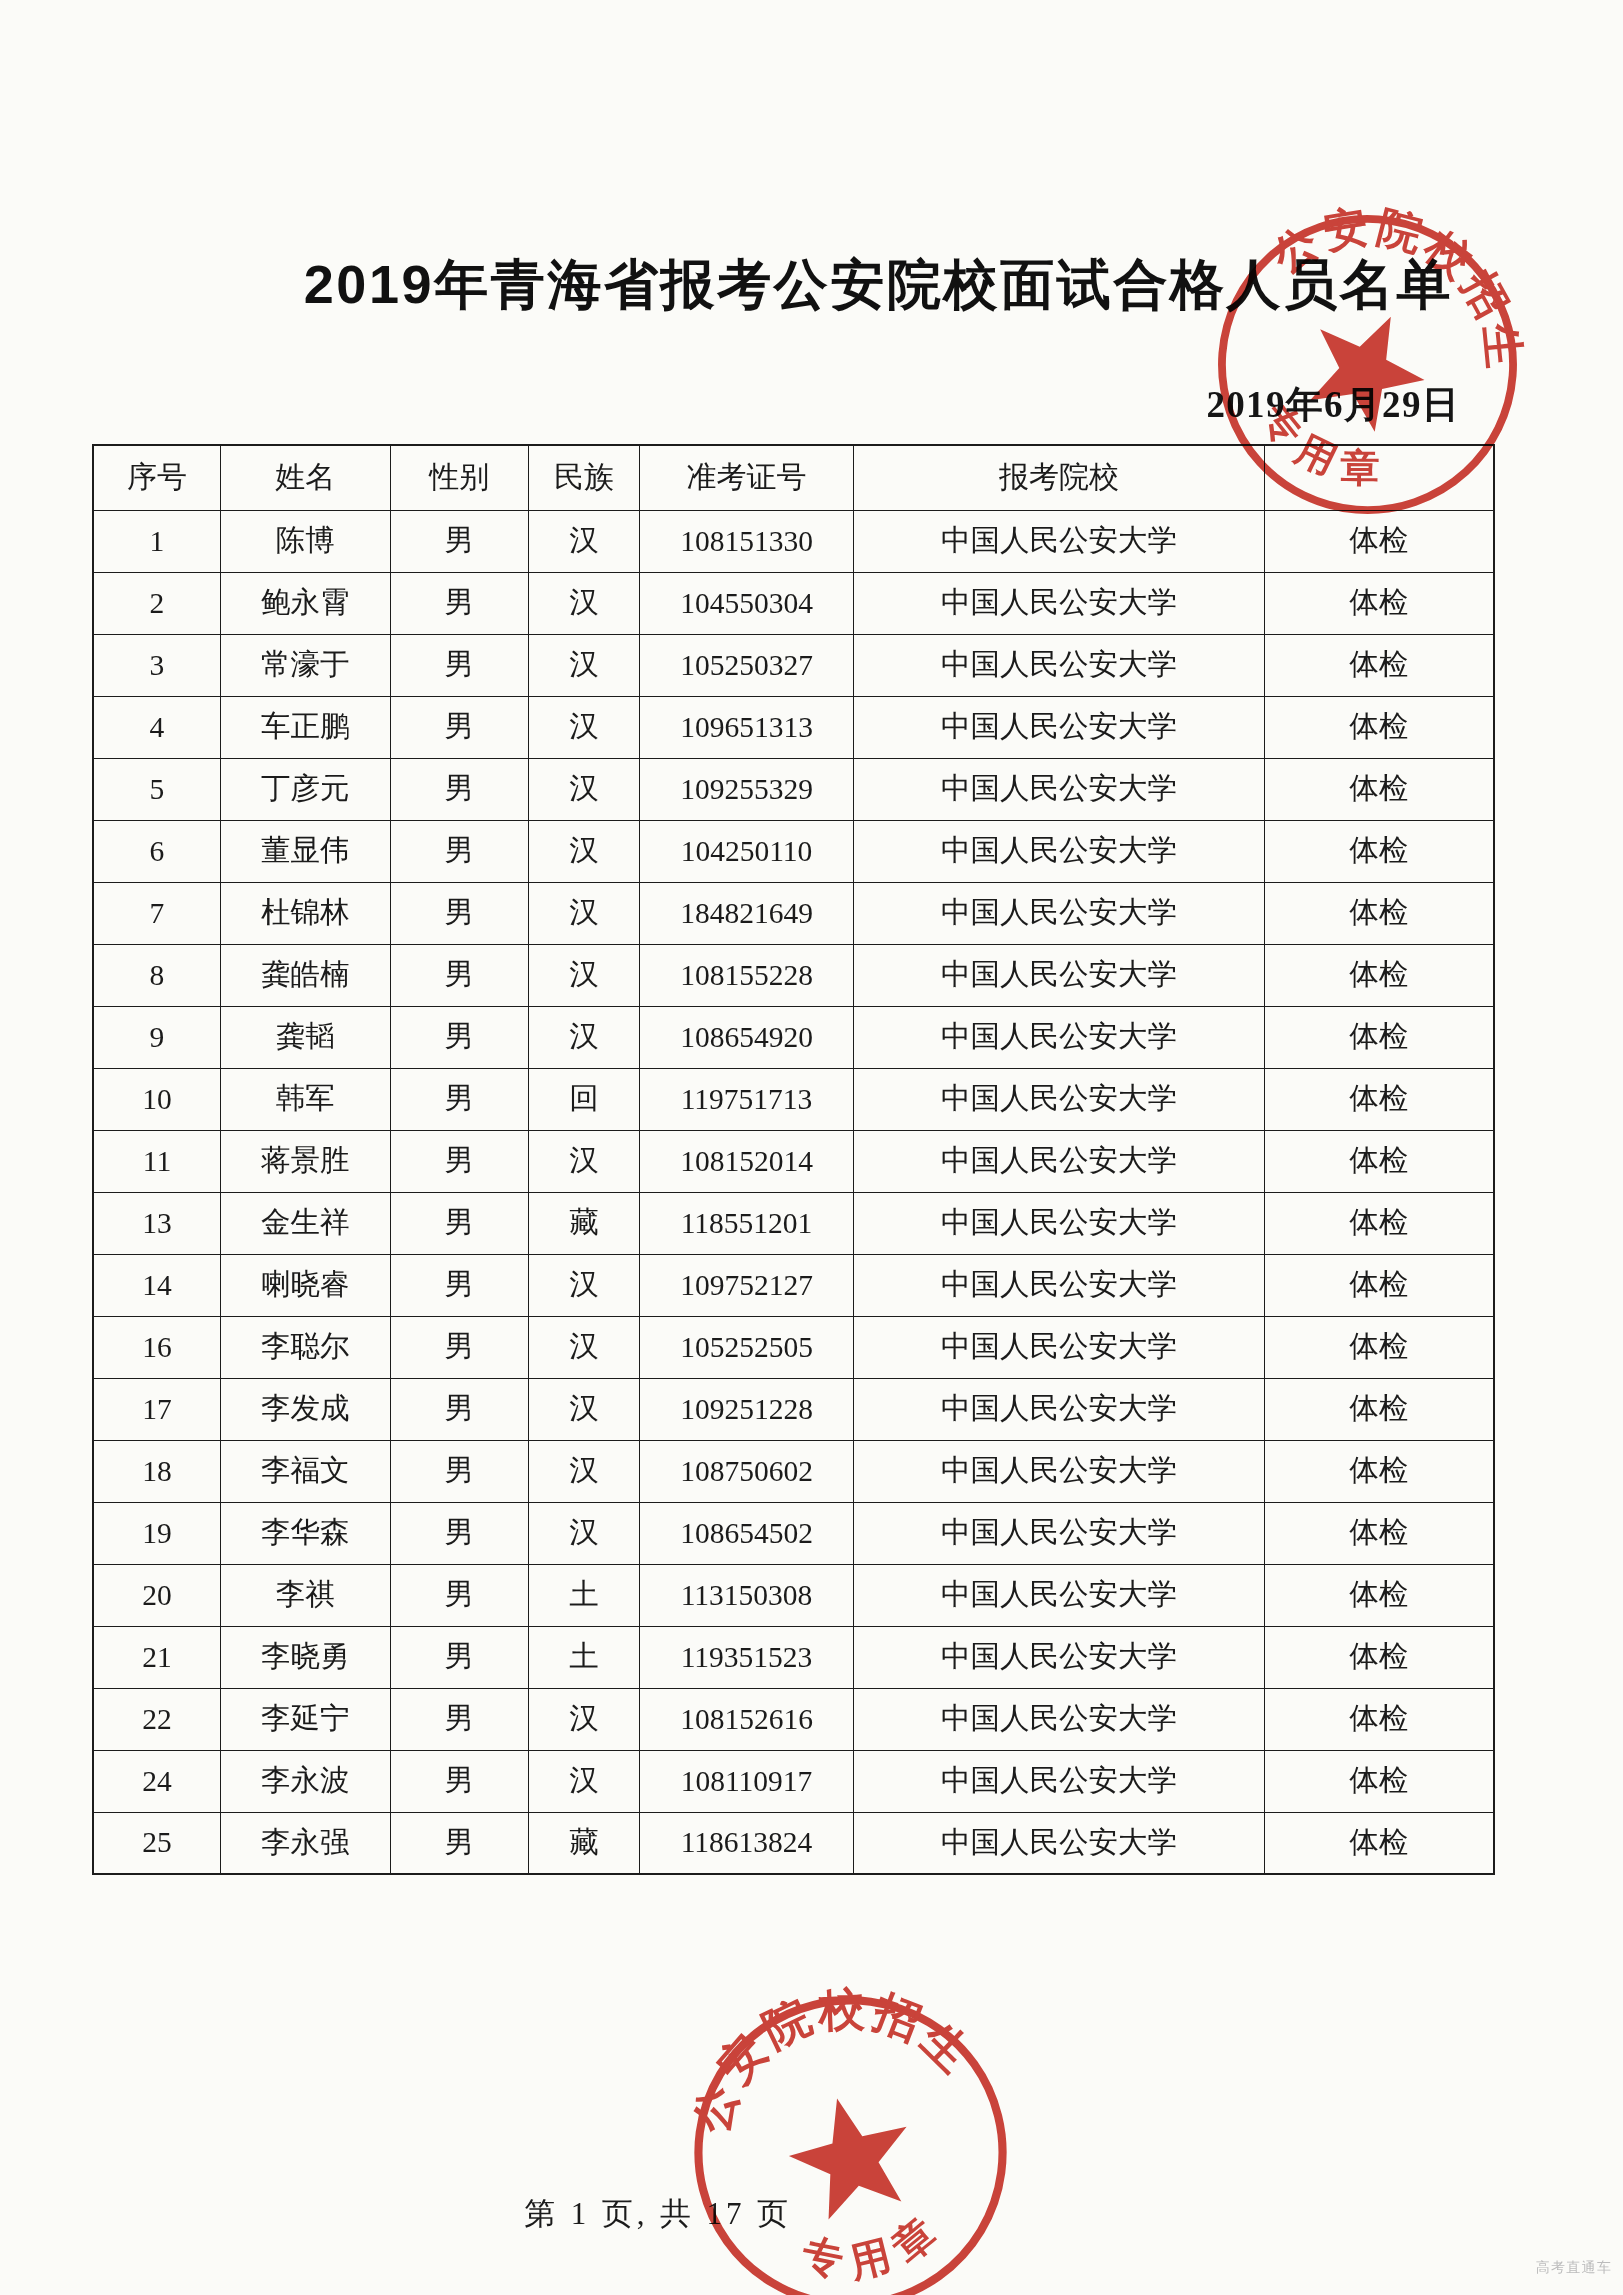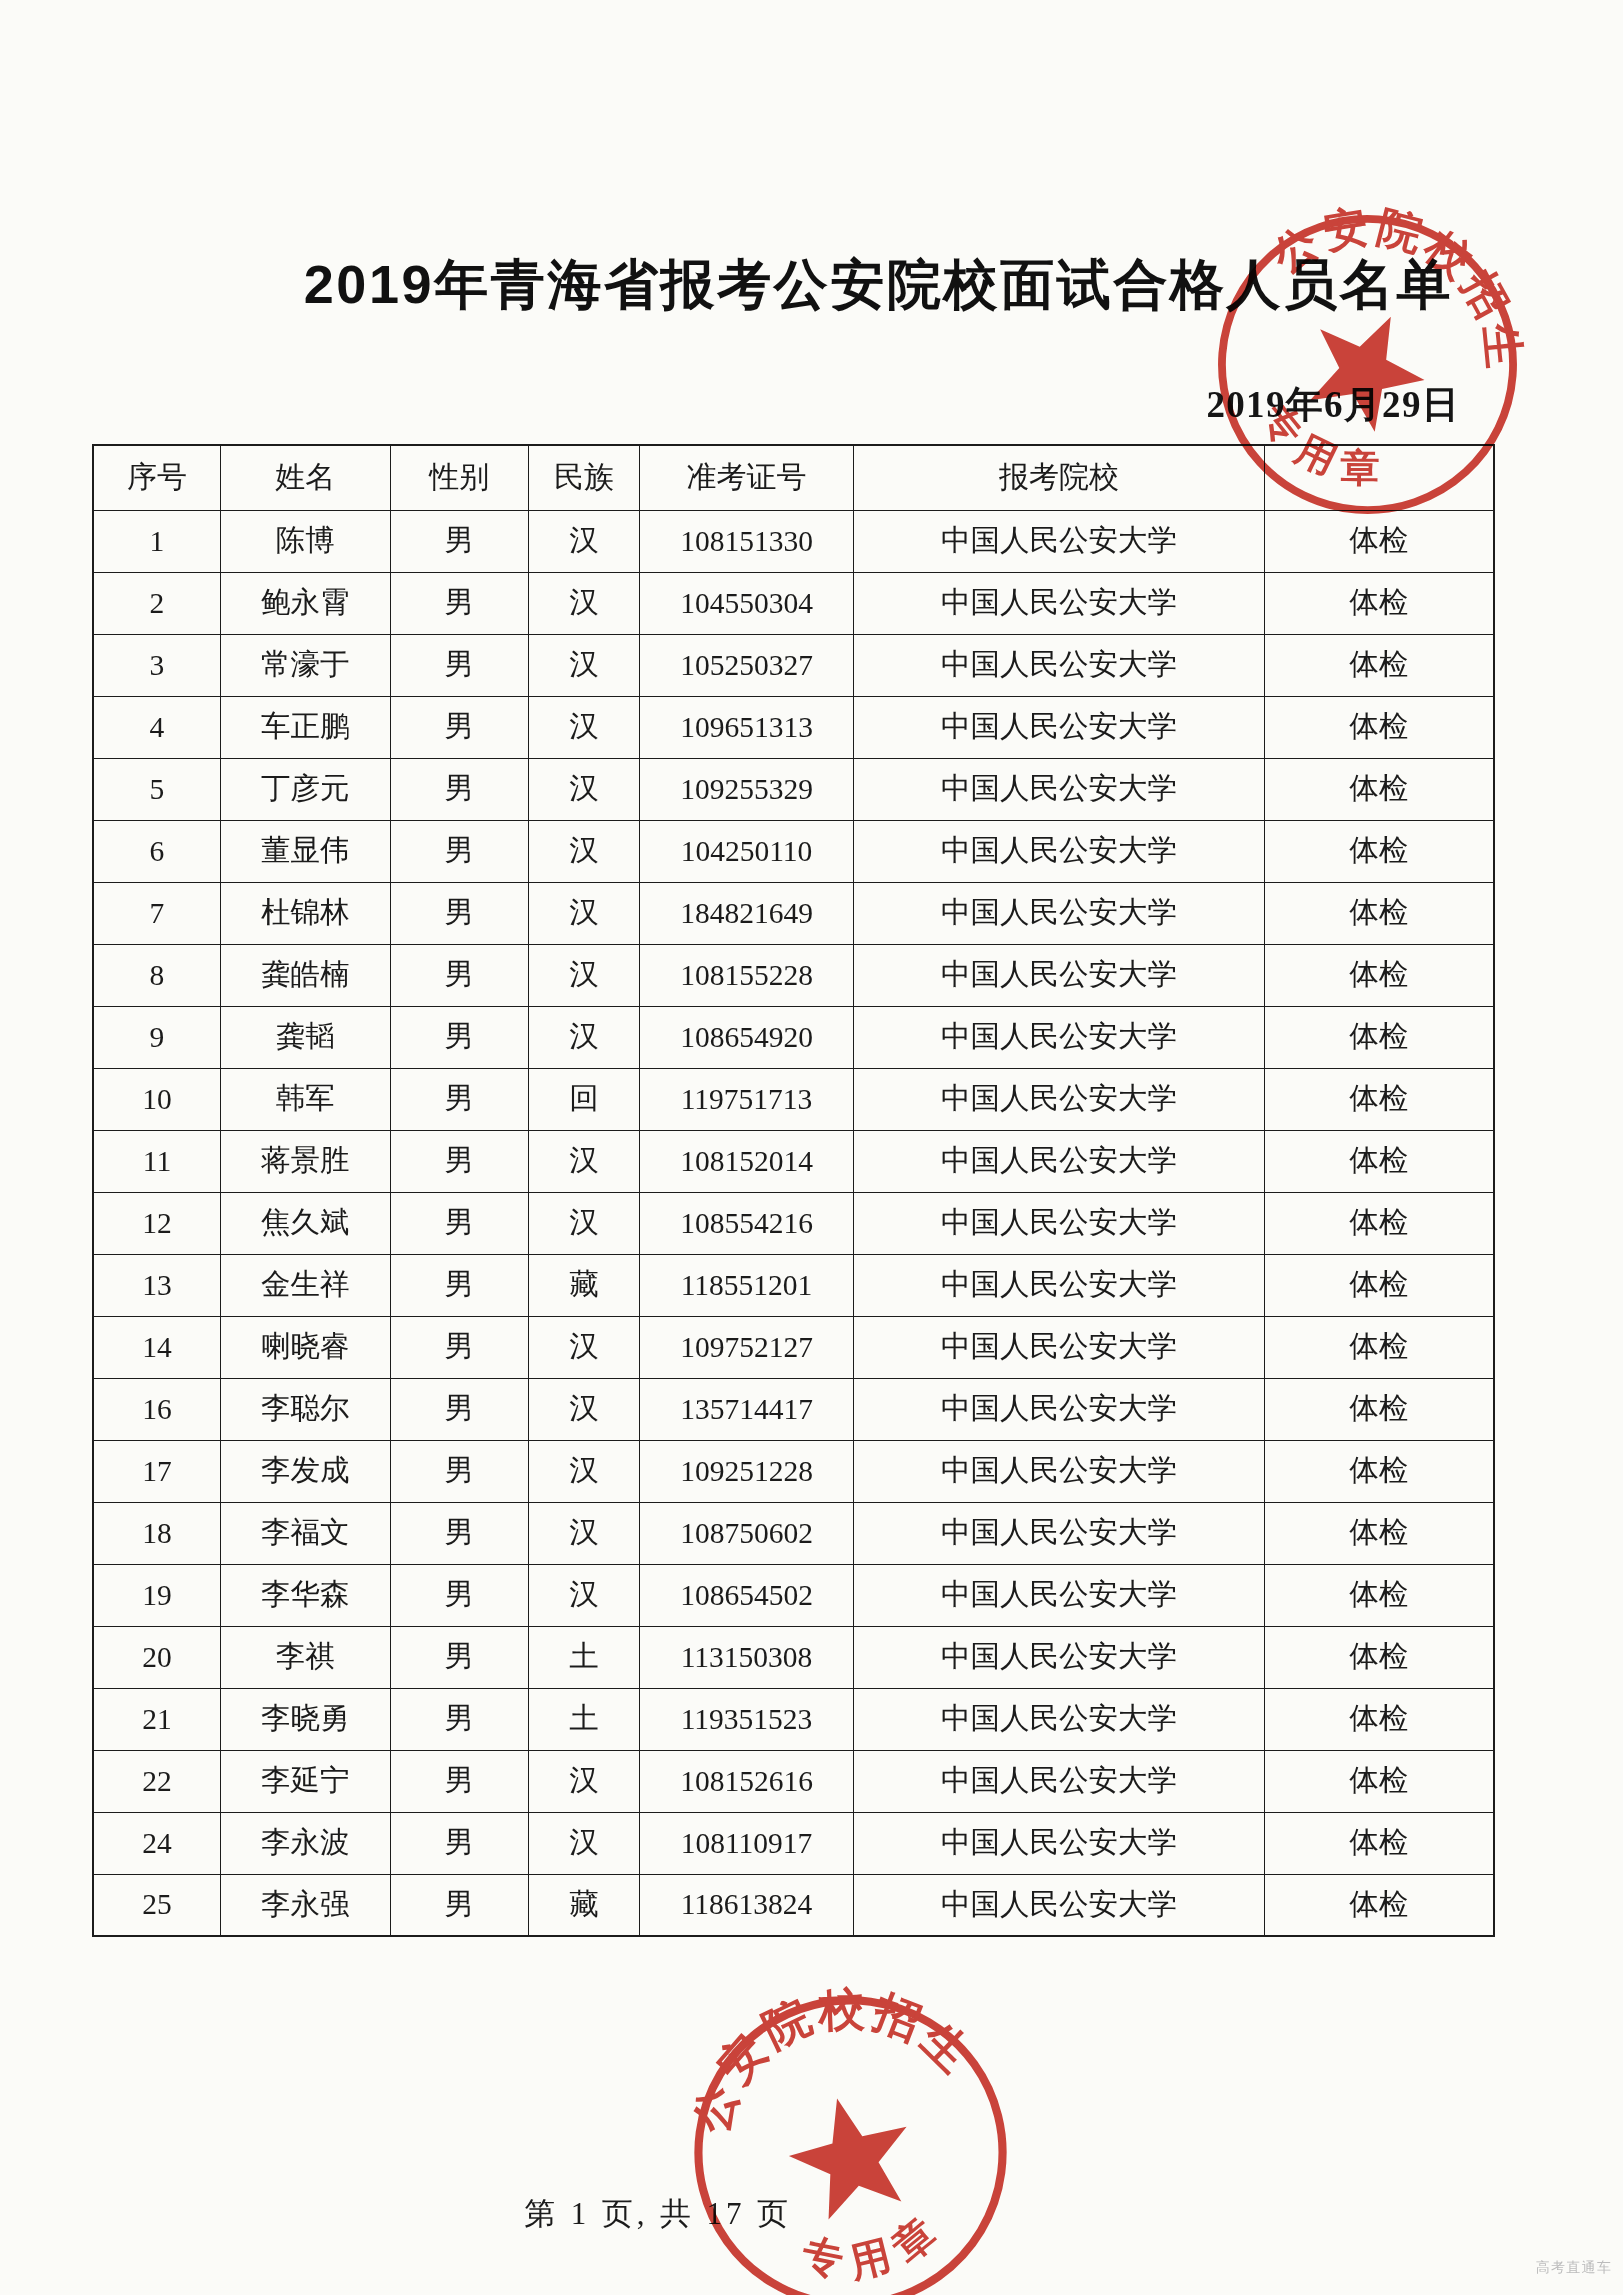--- a/index.html
+++ b/index.html
@@ -223,29 +223,20 @@
         <tr>
           <td>11</td>
           <td>蒋景胜</td>
           <td>男</td>
           <td>汉</td>
           <td>108152014</td>
           <td>中国人民公安大学</td>
           <td>体检</td>
         </tr>
         <tr>
-          <td>12</td>
-          <td>焦久斌</td>
-          <td>男</td>
-          <td>汉</td>
-          <td>108554216</td>
-          <td>中国人民公安大学</td>
-          <td>体检</td>
-        </tr>
-        <tr>
           <td>13</td>
           <td>金生祥</td>
           <td>男</td>
           <td>藏</td>
           <td>118551201</td>
           <td>中国人民公安大学</td>
           <td>体检</td>
         </tr>
         <tr>
           <td>14</td>
@@ -254,21 +245,21 @@
           <td>汉</td>
           <td>109752127</td>
           <td>中国人民公安大学</td>
           <td>体检</td>
         </tr>
         <tr>
           <td>16</td>
           <td>李聪尔</td>
           <td>男</td>
           <td>汉</td>
-          <td>135714417</td>
+          <td>105252505</td>
           <td>中国人民公安大学</td>
           <td>体检</td>
         </tr>
         <tr>
           <td>17</td>
           <td>李发成</td>
           <td>男</td>
           <td>汉</td>
           <td>109251228</td>
           <td>中国人民公安大学</td>

